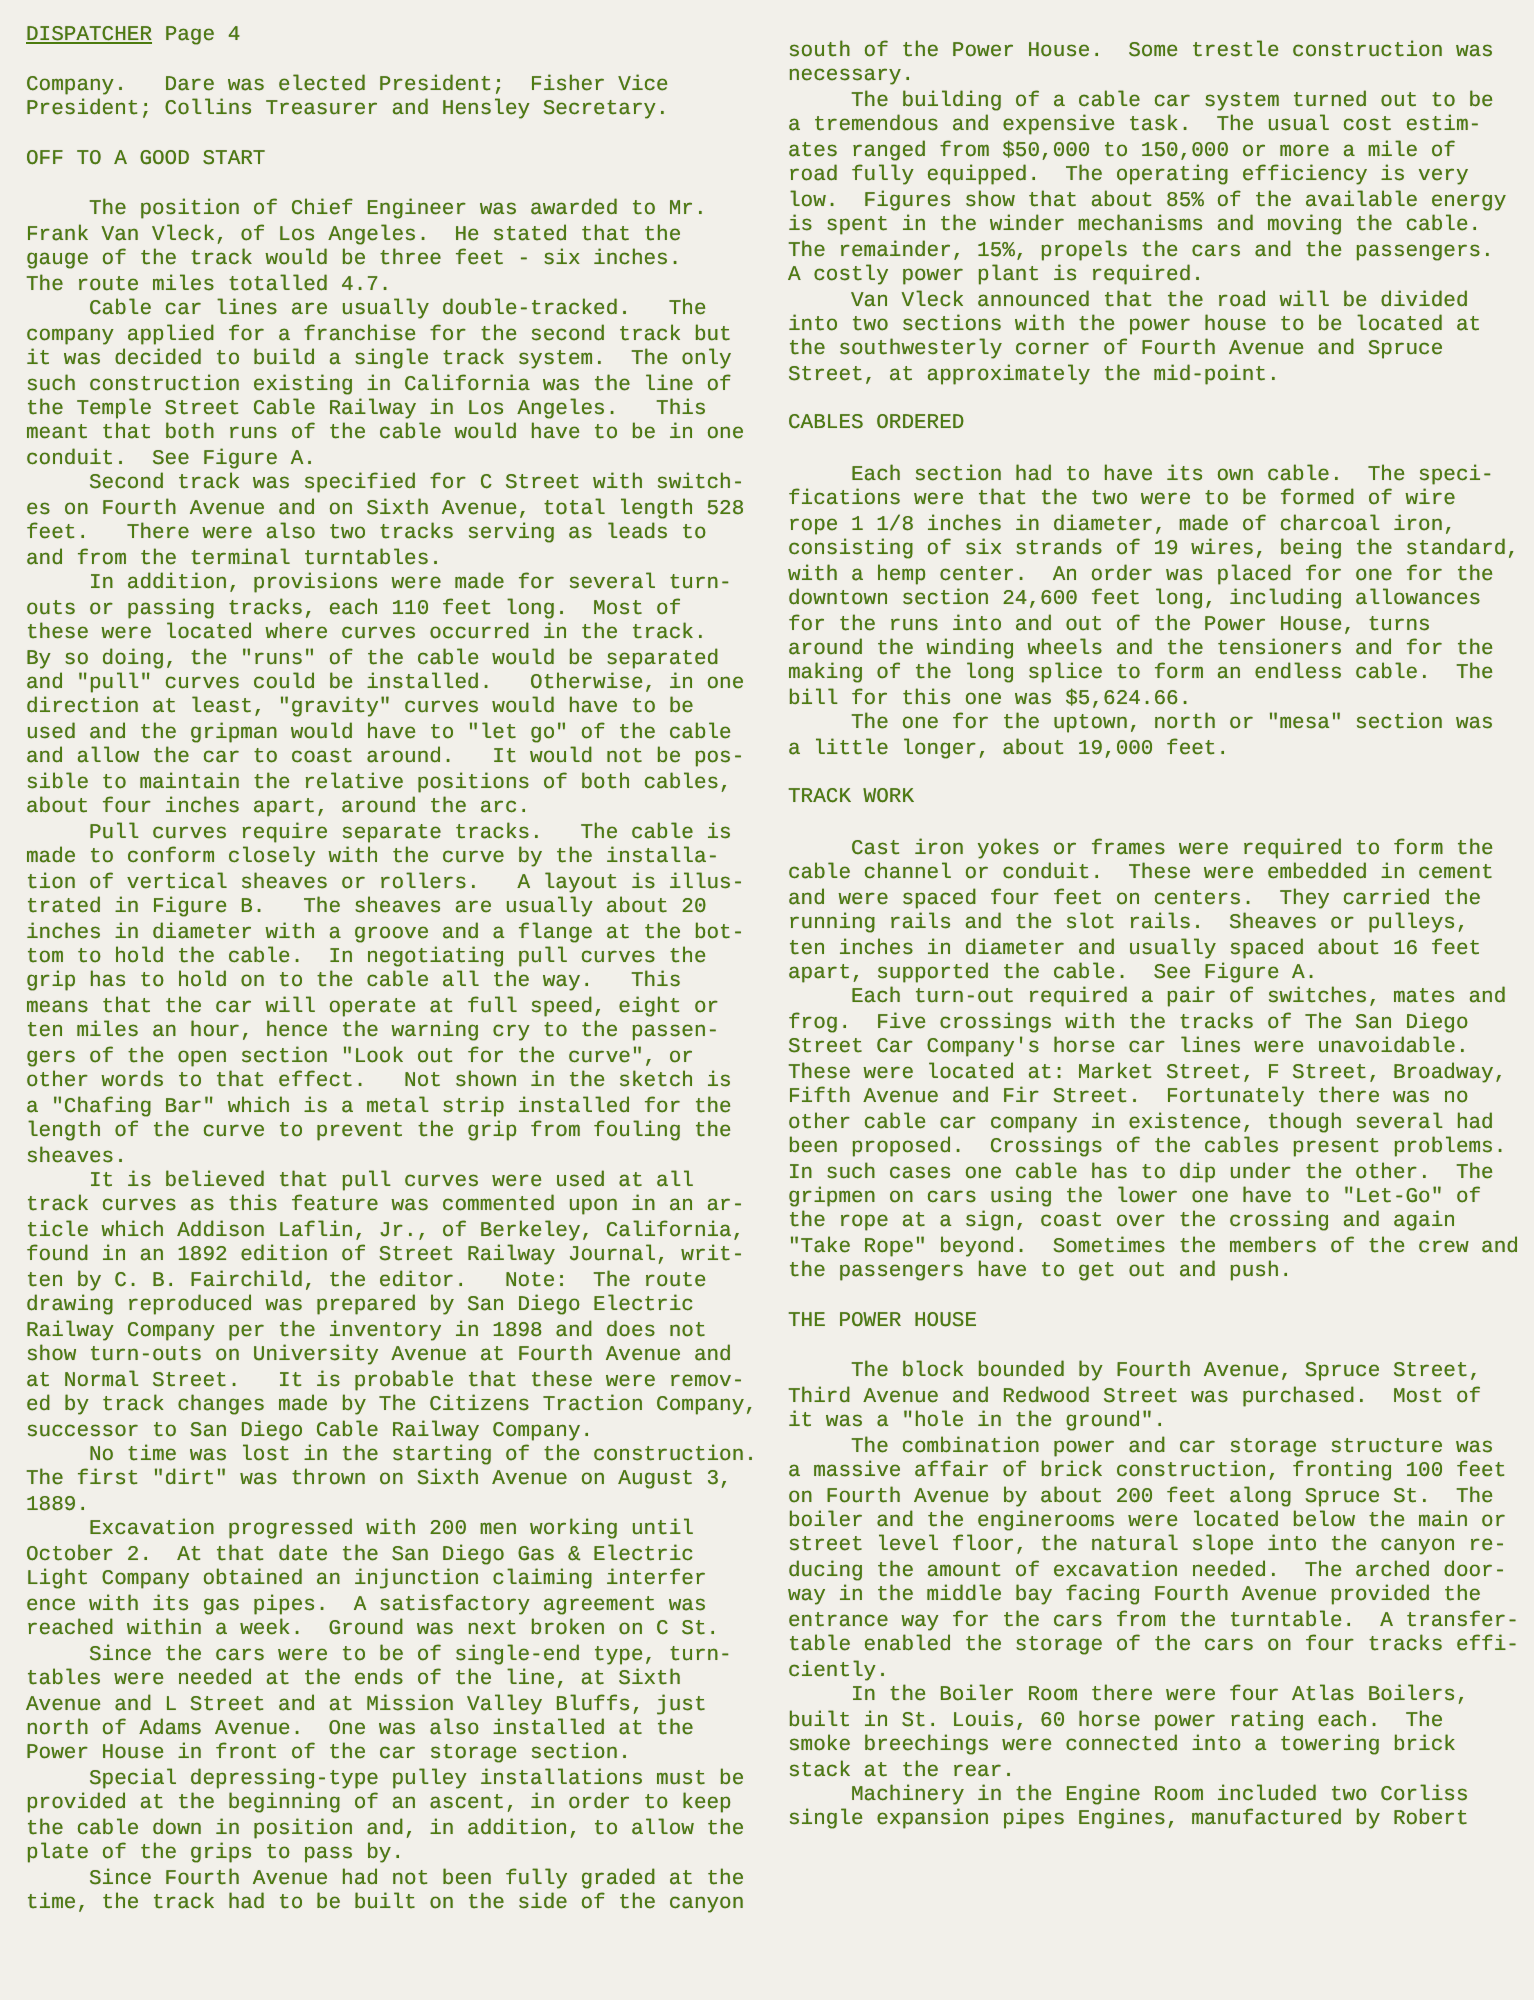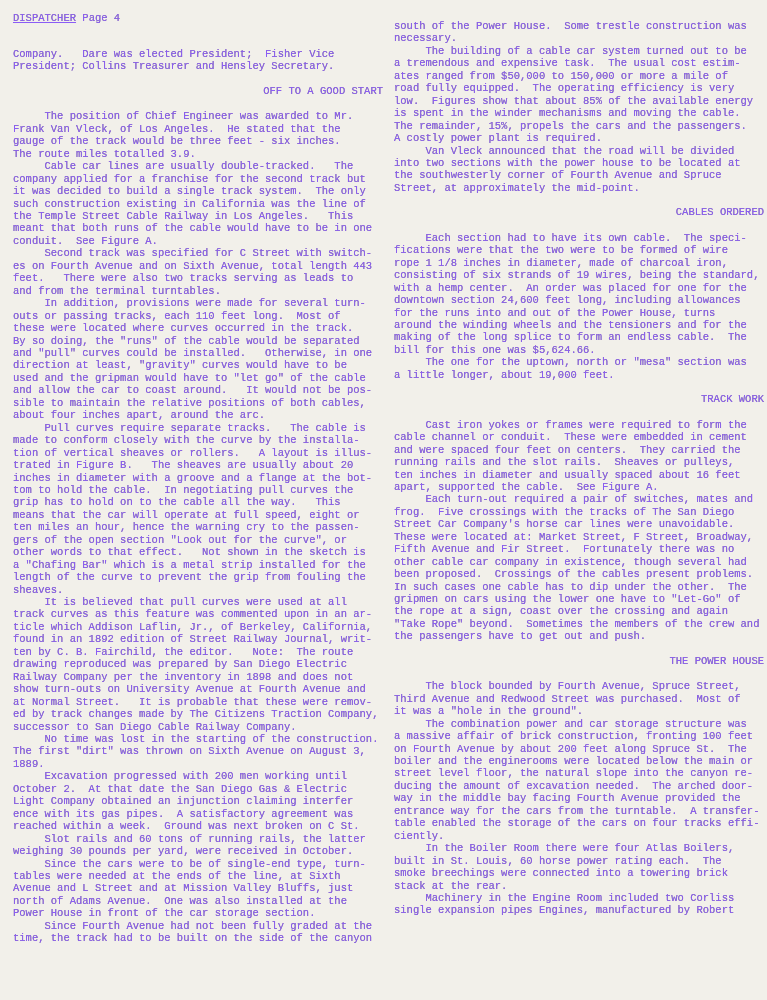--- a/index.html
+++ b/index.html
@@ -2,69 +2,69 @@
 <html><head>
 <meta charset="utf-8">
 <style>
   html, body { margin: 0; padding: 0; }
   .page {
     position: relative;
     width: 767px;
     height: 1000px;
     background: #f2f0ea;
     font-family: "Liberation Mono", "DejaVu Sans Mono", monospace;
-    color: #8b5cf6;
+    color: #4d7c0f;
     overflow: hidden;
     text-shadow: 0 0 0.5px rgba(41,37,31,0.55);
   }
   .header {
     position: absolute;
     left: 13px;
     top: 12px;
     font-size: 10.5px;
     white-space: pre;
   }
   .header .title-underline { text-decoration: underline; }
   .col {
     position: absolute;
     font-size: 10.5px;
     line-height: 12.45px;
     letter-spacing: 0;
   }
-  .col-left  { left: 13px;  top: 48px; width: 370px; }
+  .col-left  { left: 13px;  top: 37px; width: 370px; }
   .col-right { left: 394px; top: 20px; width: 370px; }
   .para { white-space: pre; }
   .heading {
-    text-align: right;
+    text-align: left;
     white-space: pre;
     margin: 12px 0 13px 0;
   }
 </style>
 </head>
 <body>
 
 <div class="page">
   <div class="header"><span class="title-underline">DISPATCHER</span><span> </span><span>Page 4</span></div>
   <div class="col col-left">
       <div class="para">Company.   Dare was elected President;  Fisher Vice
 President; Collins Treasurer and Hensley Secretary.</div>
       <div class="heading">OFF TO A GOOD START</div>
       <div class="para">     The position of Chief Engineer was awarded to Mr.
 Frank Van Vleck, of Los Angeles.  He stated that the
 gauge of the track would be three feet - six inches.
-The route miles totalled 3.9.</div>
+The route miles totalled 4.7.</div>
       <div class="para">     Cable car lines are usually double-tracked.   The
 company applied for a franchise for the second track but
 it was decided to build a single track system.  The only
 such construction existing in California was the line of
 the Temple Street Cable Railway in Los Angeles.   This
 meant that both runs of the cable would have to be in one
 conduit.  See Figure A.</div>
       <div class="para">     Second track was specified for C Street with switch-
-es on Fourth Avenue and on Sixth Avenue, total length 443
+es on Fourth Avenue and on Sixth Avenue, total length 528
 feet.   There were also two tracks serving as leads to
 and from the terminal turntables.</div>
       <div class="para">     In addition, provisions were made for several turn-
 outs or passing tracks, each 110 feet long.  Most of
 these were located where curves occurred in the track.
 By so doing, the "runs" of the cable would be separated
 and "pull" curves could be installed.   Otherwise, in one
 direction at least, "gravity" curves would have to be
 used and the gripman would have to "let go" of the cable
 and allow the car to coast around.   It would not be pos-
@@ -96,27 +96,29 @@
 ed by track changes made by The Citizens Traction Company,
 successor to San Diego Cable Railway Company.</div>
       <div class="para">     No time was lost in the starting of the construction.
 The first "dirt" was thrown on Sixth Avenue on August 3,
 1889.</div>
       <div class="para">     Excavation progressed with 200 men working until
 October 2.  At that date the San Diego Gas &amp; Electric
 Light Company obtained an injunction claiming interfer
 ence with its gas pipes.  A satisfactory agreement was
 reached within a week.  Ground was next broken on C St.</div>
-      <div class="para">     Slot rails and 60 tons of running rails, the latter
-weighing 30 pounds per yard, were received in October.</div>
       <div class="para">     Since the cars were to be of single-end type, turn-
 tables were needed at the ends of the line, at Sixth
 Avenue and L Street and at Mission Valley Bluffs, just
 north of Adams Avenue.  One was also installed at the
 Power House in front of the car storage section.</div>
+      <div class="para">     Special depressing-type pulley installations must be
+provided at the beginning of an ascent, in order to keep
+the cable down in position and, in addition, to allow the
+plate of the grips to pass by.</div>
       <div class="para">     Since Fourth Avenue had not been fully graded at the
 time, the track had to be built on the side of the canyon</div>
     </div>
   <div class="col col-right">
       <div class="para">south of the Power House.  Some trestle construction was
 necessary.</div>
       <div class="para">     The building of a cable car system turned out to be
 a tremendous and expensive task.  The usual cost estim-
 ates ranged from $50,000 to 150,000 or more a mile of
 road fully equipped.  The operating efficiency is very

